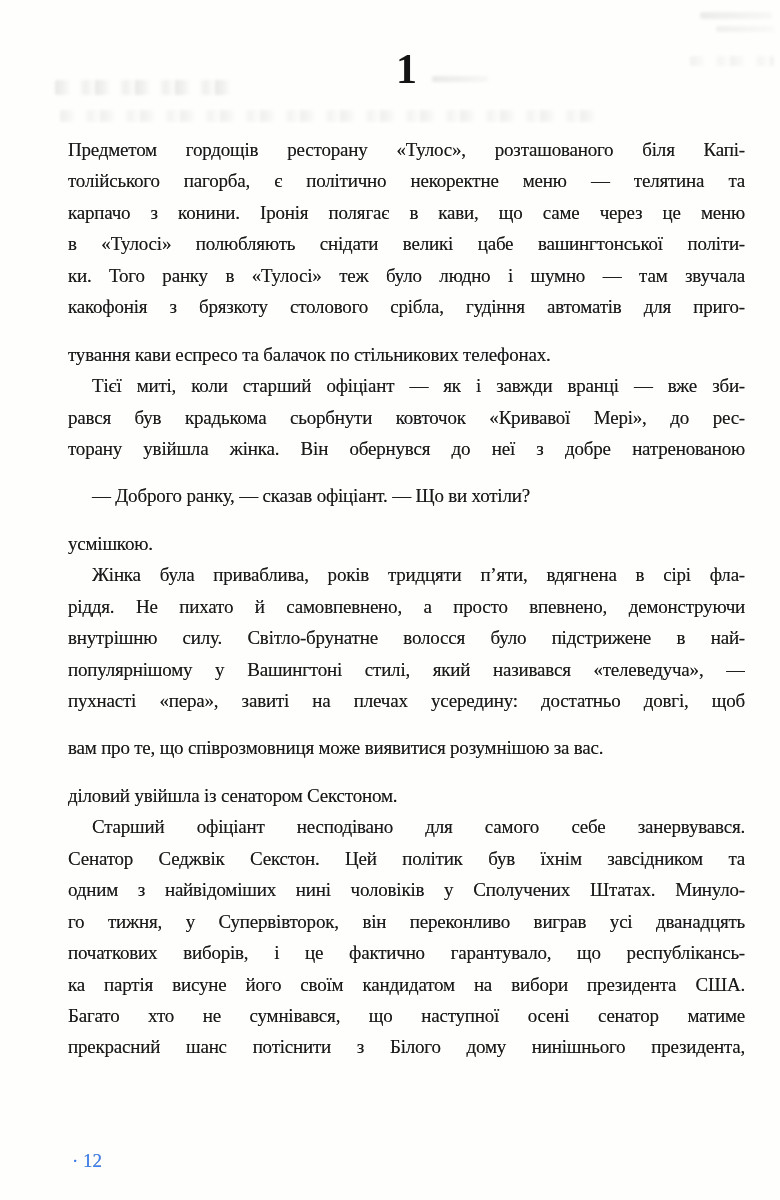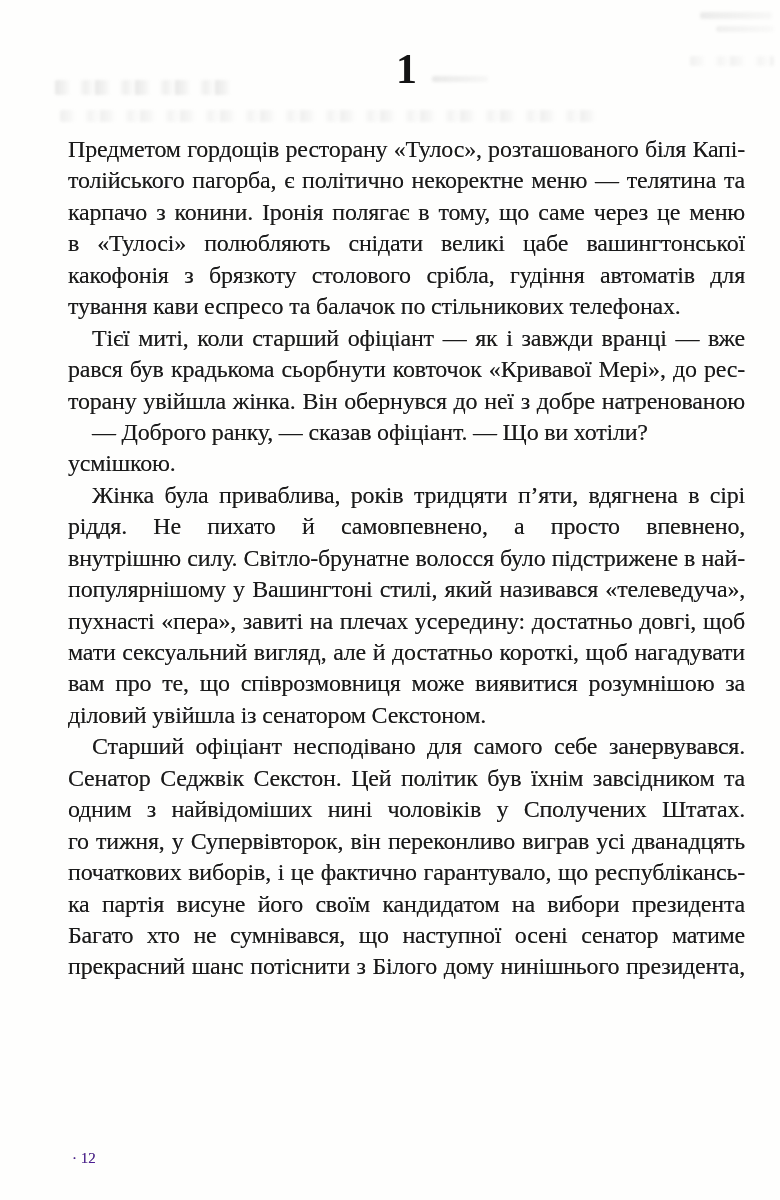--- a/index.html
+++ b/index.html
@@ -27,43 +27,44 @@
     line-height: 1.1;
   }
   .text-block {
     position: absolute;
     top: 134px;
     left: 68px;
     width: 677px;
     color: #1a1a1a;
   }
   .line {
-    font-size: 24px;
+    font-size: 19px;
     letter-spacing: -0.2px;
     line-height: 31.45px;
     height: 31.45px;
     overflow: hidden;
     text-align: justify;
     text-align-last: justify;
     text-shadow: 0 0 0.4px rgba(20,20,20,0.55);
     white-space: nowrap;
   }
   .line.justified { white-space: normal; }
   .line.para-end {
     text-align-last: left;
     white-space: normal;
+    margin-top: 16px;
   }
   .line.indent { text-indent: 24px; }
   .italic { }
   .page-number {
     position: absolute;
     left: 72px;
     top: 1150px;
-    font-size: 15px;
-    color: #4c1d95;
+    font-size: 19px;
+    color: #3b82f6;
     text-shadow: 0 0 0.4px rgba(20,20,20,0.5);
   }
   
   .bleed {
     position: absolute;
     filter: blur(1.6px);
     opacity: 0.55;
     border-radius: 2px;
     pointer-events: none;
   }
@@ -88,35 +89,35 @@
   <div class="bleed bleed-dash" style="left:432px; top:76px; width:56px; height:6px; opacity:0.45;"></div>
   <div class="bleed bleed-dash" style="left:700px; top:12px; width:72px; height:7px; opacity:0.4;"></div>
   <div class="bleed bleed-dash" style="left:716px; top:26px; width:58px; height:6px; opacity:0.3;"></div>
   <div class="bleed bleed-stripes" style="left:690px; top:56px; width:84px; height:10px; opacity:0.3;"></div>
 
   <div class="chapter-number">1</div>
 
   <div class="text-block" style="color: rgb(26, 26, 26);">
       <div class="line justified"><span>Предметом гордощів ресторану «Тулос», розташованого біля Капі-</span></div>
       <div class="line justified"><span>толійського пагорба, є політично некоректне меню — телятина та</span></div>
-      <div class="line justified"><span>карпачо з конини. Іронія полягає в тому, що саме через це меню</span></div>
+      <div class="line justified"><span>карпачо з конини. Іронія полягає в кави, що саме через це меню</span></div>
       <div class="line justified"><span>в «Тулосі» полюбляють снідати великі цабе вашингтонської політи-</span></div>
+      <div class="line justified"><span>ки. Того ранку в «Тулосі» теж було людно і шумно — там звучала</span></div>
       <div class="line justified"><span>какофонія з брязкоту столового срібла, гудіння автоматів для приго-</span></div>
       <div class="line para-end"><span>тування кави еспресо та балачок по стільникових телефонах.</span></div>
       <div class="line justified indent"><span>Тієї миті, коли старший офіціант — як і завжди вранці — вже зби-</span></div>
       <div class="line justified"><span>рався був крадькома сьорбнути ковточок «Кривавої Мері», до рес-</span></div>
       <div class="line justified"><span>торану увійшла жінка. Він обернувся до неї з добре натренованою</span></div>
       <div class="line para-end indent"><span>— Доброго ранку, — сказав офіціант. — Що ви хотіли?</span></div>
       <div class="line para-end"><span>усмішкою.</span></div>
       <div class="line justified indent"><span>Жінка була приваблива, років тридцяти п’яти, вдягнена в сірі фла-</span></div>
       <div class="line justified"><span>ріддя. Не пихато й самовпевнено, а просто впевнено, демонструючи</span></div>
       <div class="line justified"><span>внутрішню силу. Світло-брунатне волосся було підстрижене в най-</span></div>
       <div class="line justified"><span>популярнішому у Вашингтоні стилі, який називався «телеведуча», —</span></div>
       <div class="line justified"><span>пухнасті «пера», завиті на плечах усередину: достатньо довгі, щоб</span></div>
-      <div class="line justified"><span>мати сексуальний вигляд, але й достатньо короткі, щоб нагадувати</span></div>
       <div class="line para-end"><span>вам про те, що співрозмовниця може виявитися розумнішою за вас.</span></div>
       <div class="line para-end"><span>діловий увійшла із сенатором Секстоном.</span></div>
       <div class="line justified indent"><span>Старший офіціант несподівано для самого себе занервувався.</span></div>
       <div class="line justified"><span class="italic">Сенатор Седжвік Секстон.</span><span> Цей політик був їхнім завсідником та</span></div>
       <div class="line justified"><span>одним з найвідоміших нині чоловіків у Сполучених Штатах. Минуло-</span></div>
       <div class="line justified"><span>го тижня, у Супервівторок, він переконливо виграв усі дванадцять</span></div>
       <div class="line justified"><span>початкових виборів, і це фактично гарантувало, що республікансь-</span></div>
       <div class="line justified"><span>ка партія висуне його своїм кандидатом на вибори президента США.</span></div>
       <div class="line justified"><span>Багато хто не сумнівався, що наступної осені сенатор матиме</span></div>
       <div class="line justified"><span>прекрасний шанс потіснити з Білого дому нинішнього президента,</span></div>

